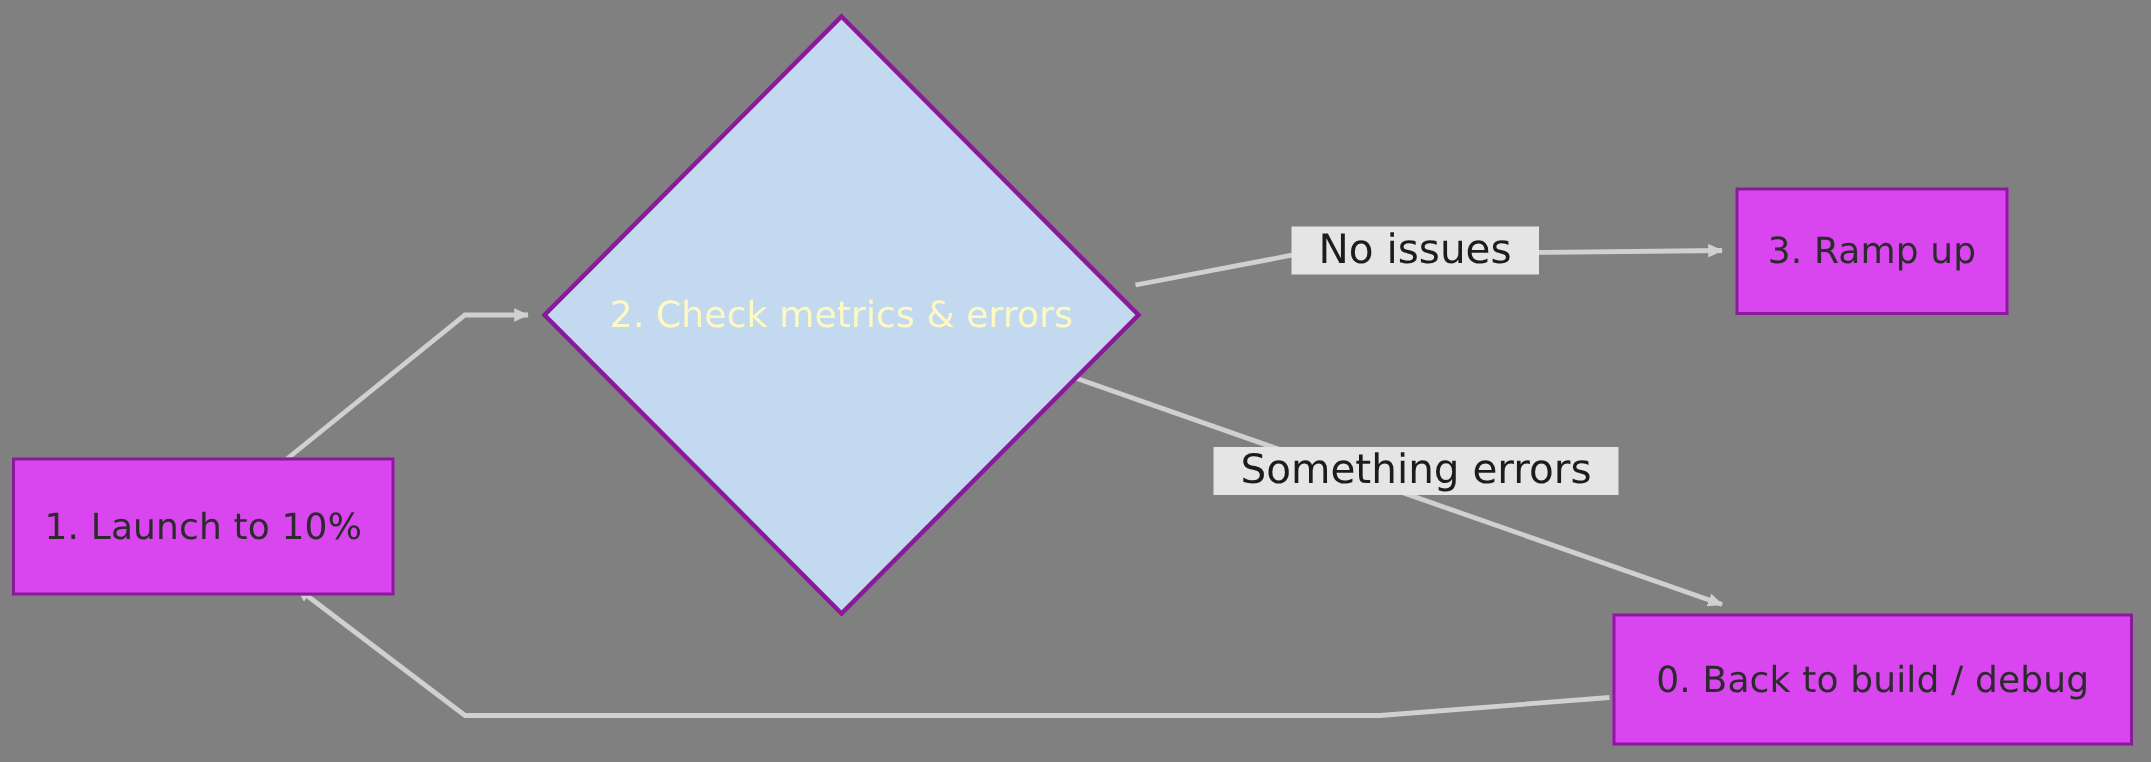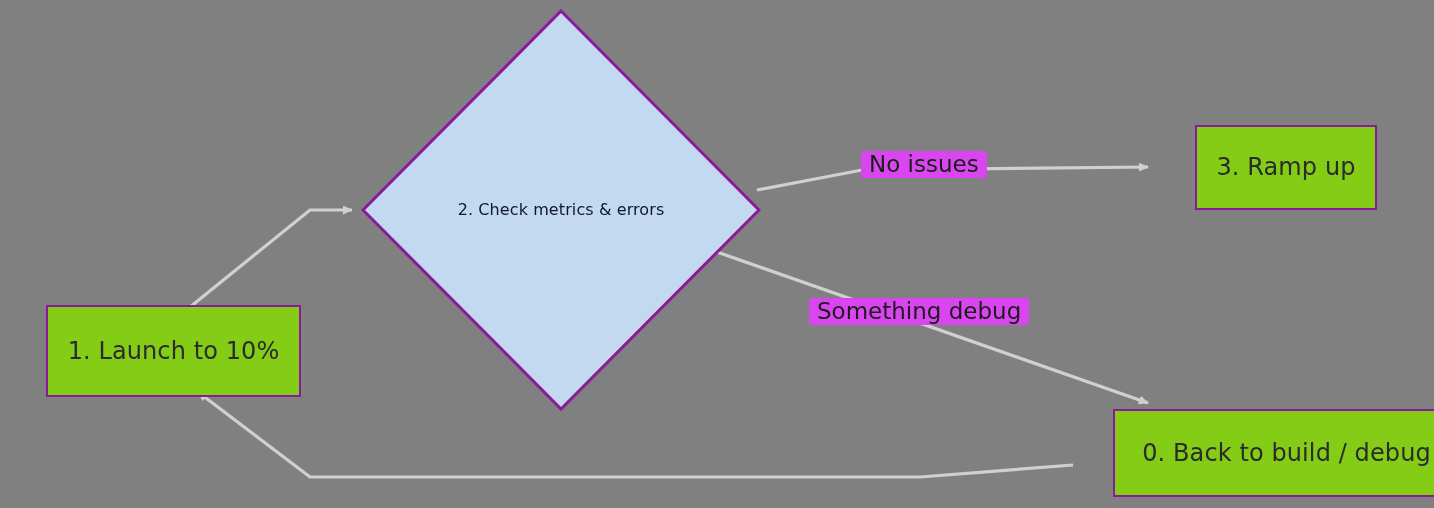--- a/index.html
+++ b/index.html
@@ -33,53 +33,52 @@
     display: flex;
     align-items: center;
     justify-content: center;
     color: #2b2b2b;
     font-size: 24px;
     line-height: 1.1;
     white-space: nowrap;
     letter-spacing: 0.1px;
   }
   .node-rect {
-    background: #84cc16;
+    background: #d946ef;
     border: 2.5px solid #8a1a9b;
-    margin-left: 38px;
   }
   .node-diamond {
     background: transparent;
     border: none;
   }
   .diamond-shape {
     position: absolute;
     left: 0;
     top: 0;
   }
   .diamond-label {
     position: absolute;
     left: 0;
     top: 0;
     width: 100%;
     height: 100%;
     display: flex;
     align-items: center;
     justify-content: center;
-    color: #0f172a;
-    font-size: 16px;
+    color: #fef9c3;
+    font-size: 24px;
     white-space: nowrap;
   }
   .edge-label {
     position: absolute;
-    background: #d946ef;
+    background: #e5e5e5;
     color: #1c1c1c;
-    font-size: 23px;
+    font-size: 27px;
     line-height: 1.18;
-    padding: 0px 8px;
+    padding: 0px 18px;
     white-space: nowrap;
   }
 </style>
 </head>
 <body>
 
 <div id="diagram">
 
   <svg id="edge-layer" width="1434" height="508" viewBox="0 0 1434 508" xmlns="http://www.w3.org/2000/svg">
     <defs>
@@ -111,15 +110,15 @@
   <div class="node node-rect" style="left:1157px; top:125px; width:182px; height:85px;">
     <span>3. Ramp up</span>
   </div>
 
   <div class="node node-rect" style="left:1075px; top:409px; width:347px; height:88px;">
     <span>0. Back to build / debug</span>
   </div>
 
   <div class="edge-label" style="left:861px; top:151px;">No issues</div>
 
-  <div class="edge-label" style="left:809px; top:298px;">Something debug</div>
+  <div class="edge-label" style="left:809px; top:298px;">Something errors</div>
 
 </div>
 
 </body></html>

